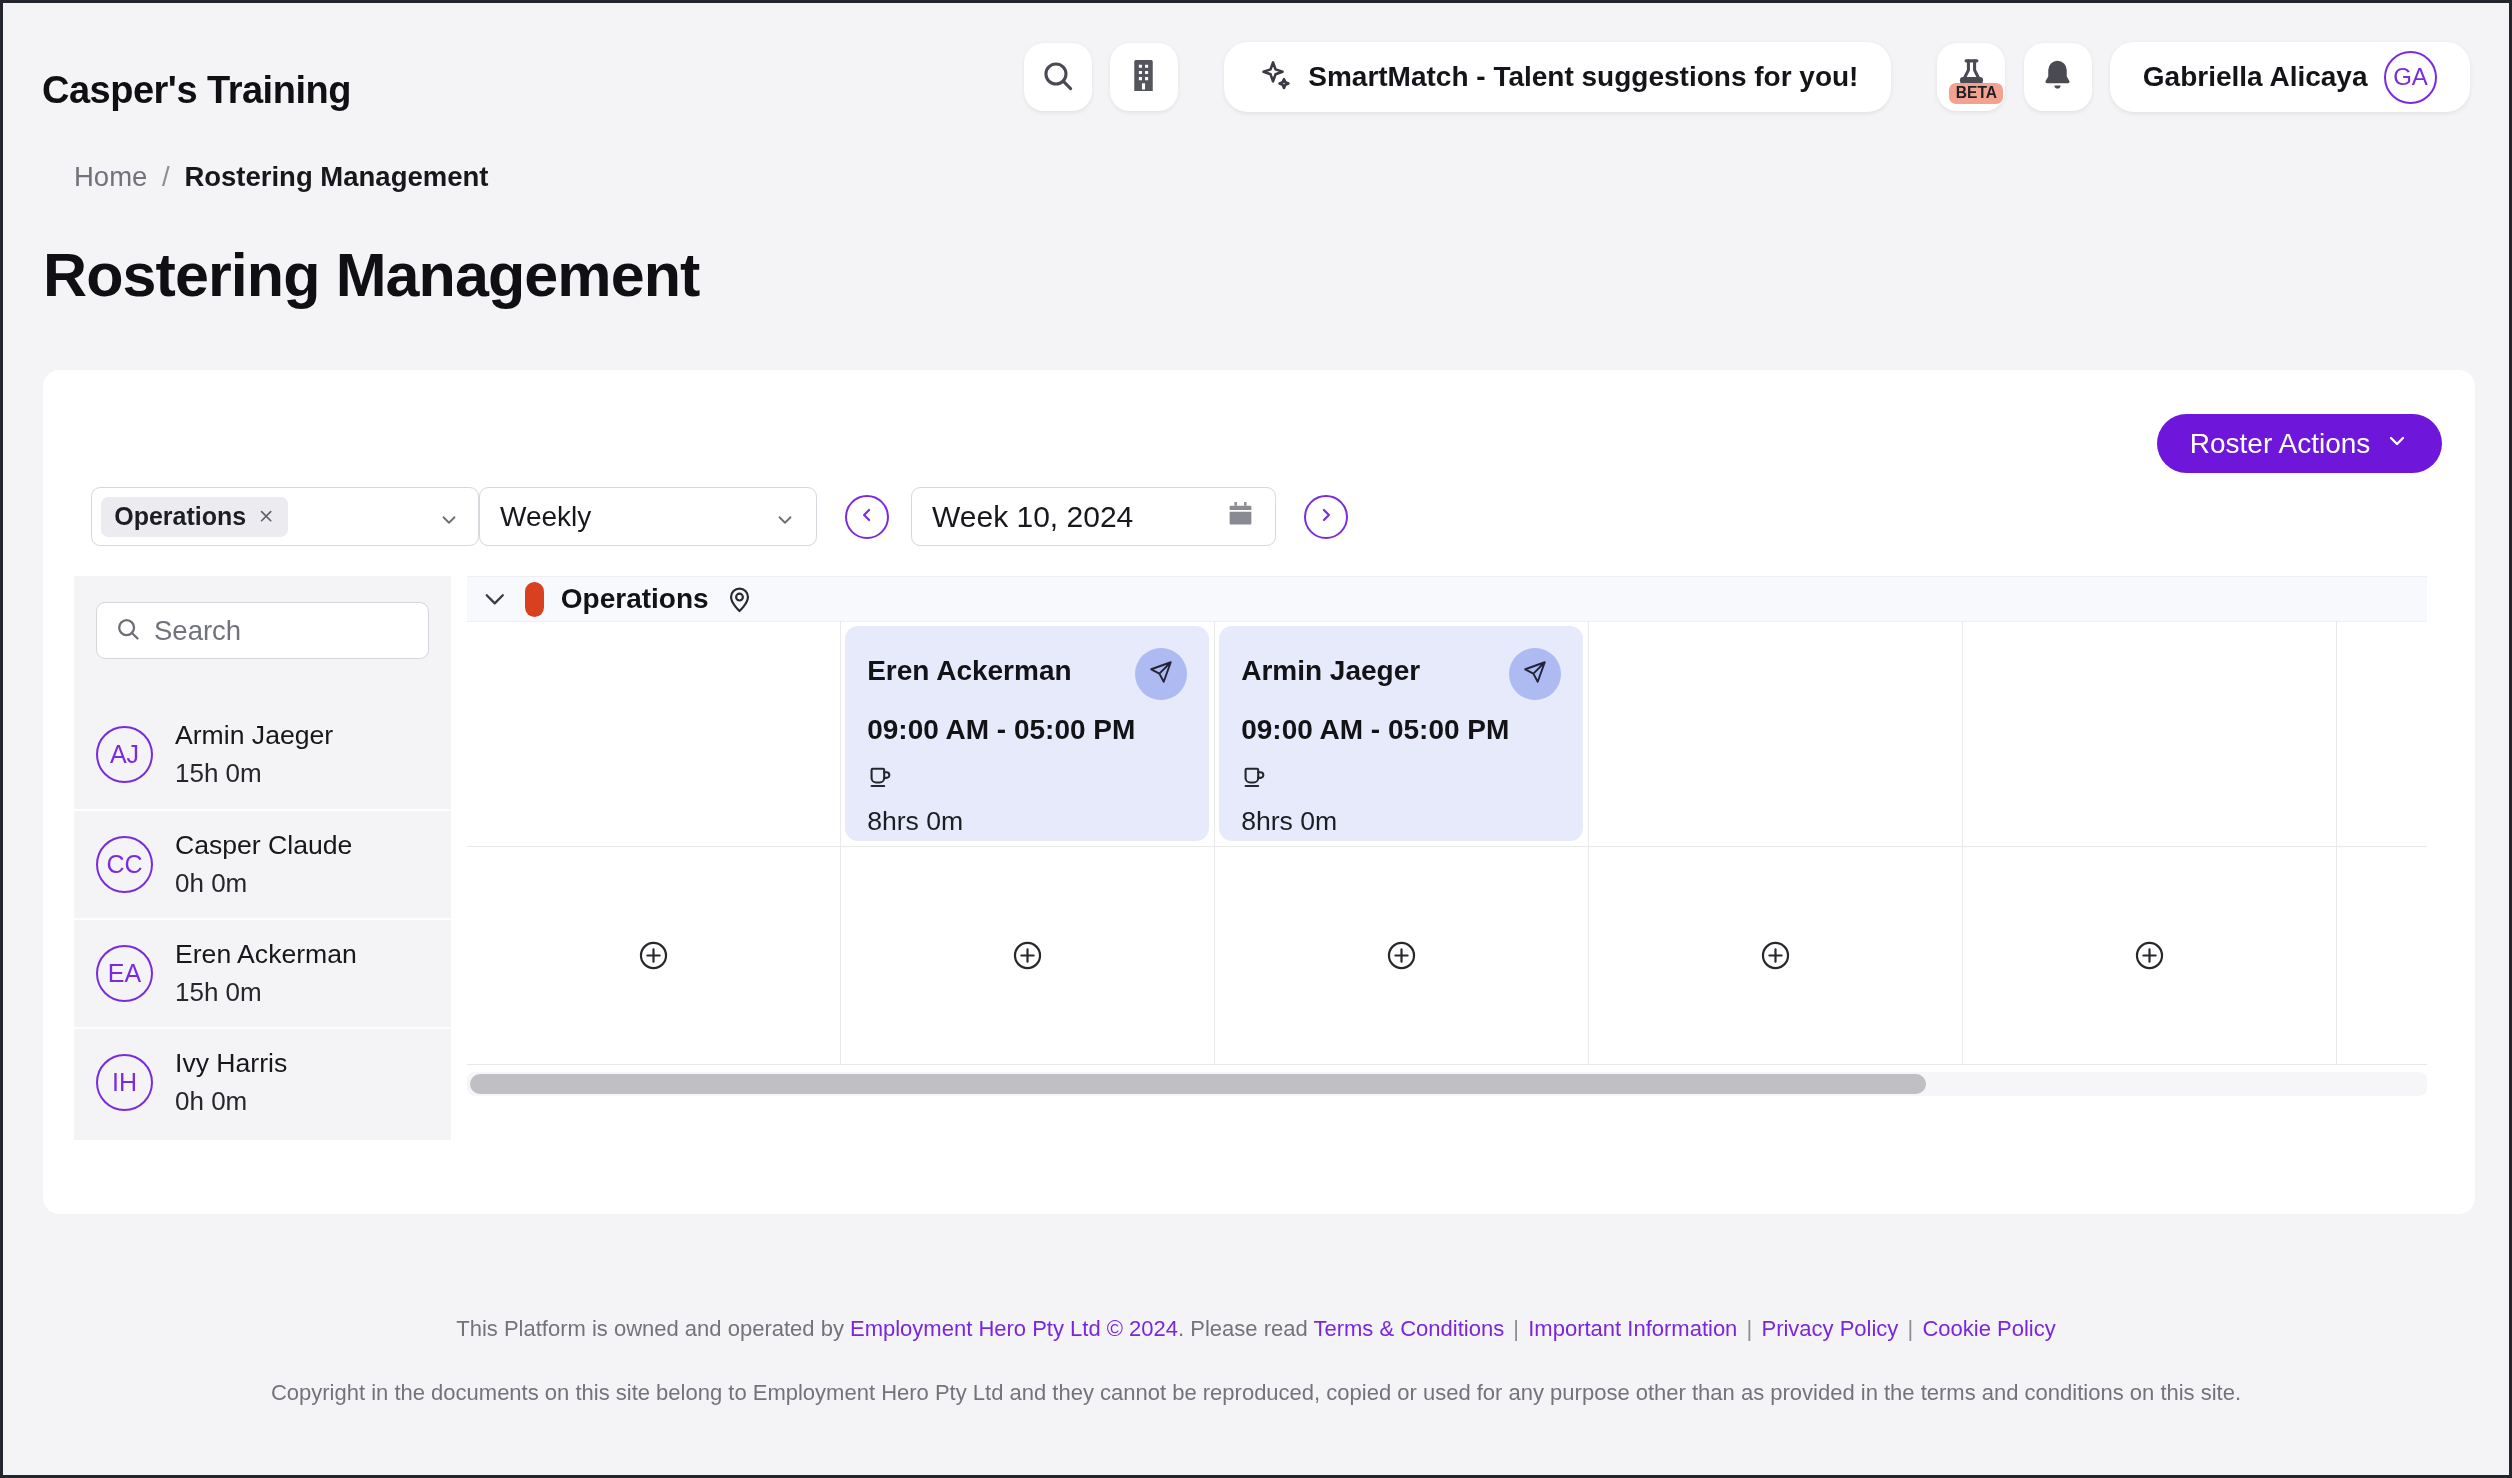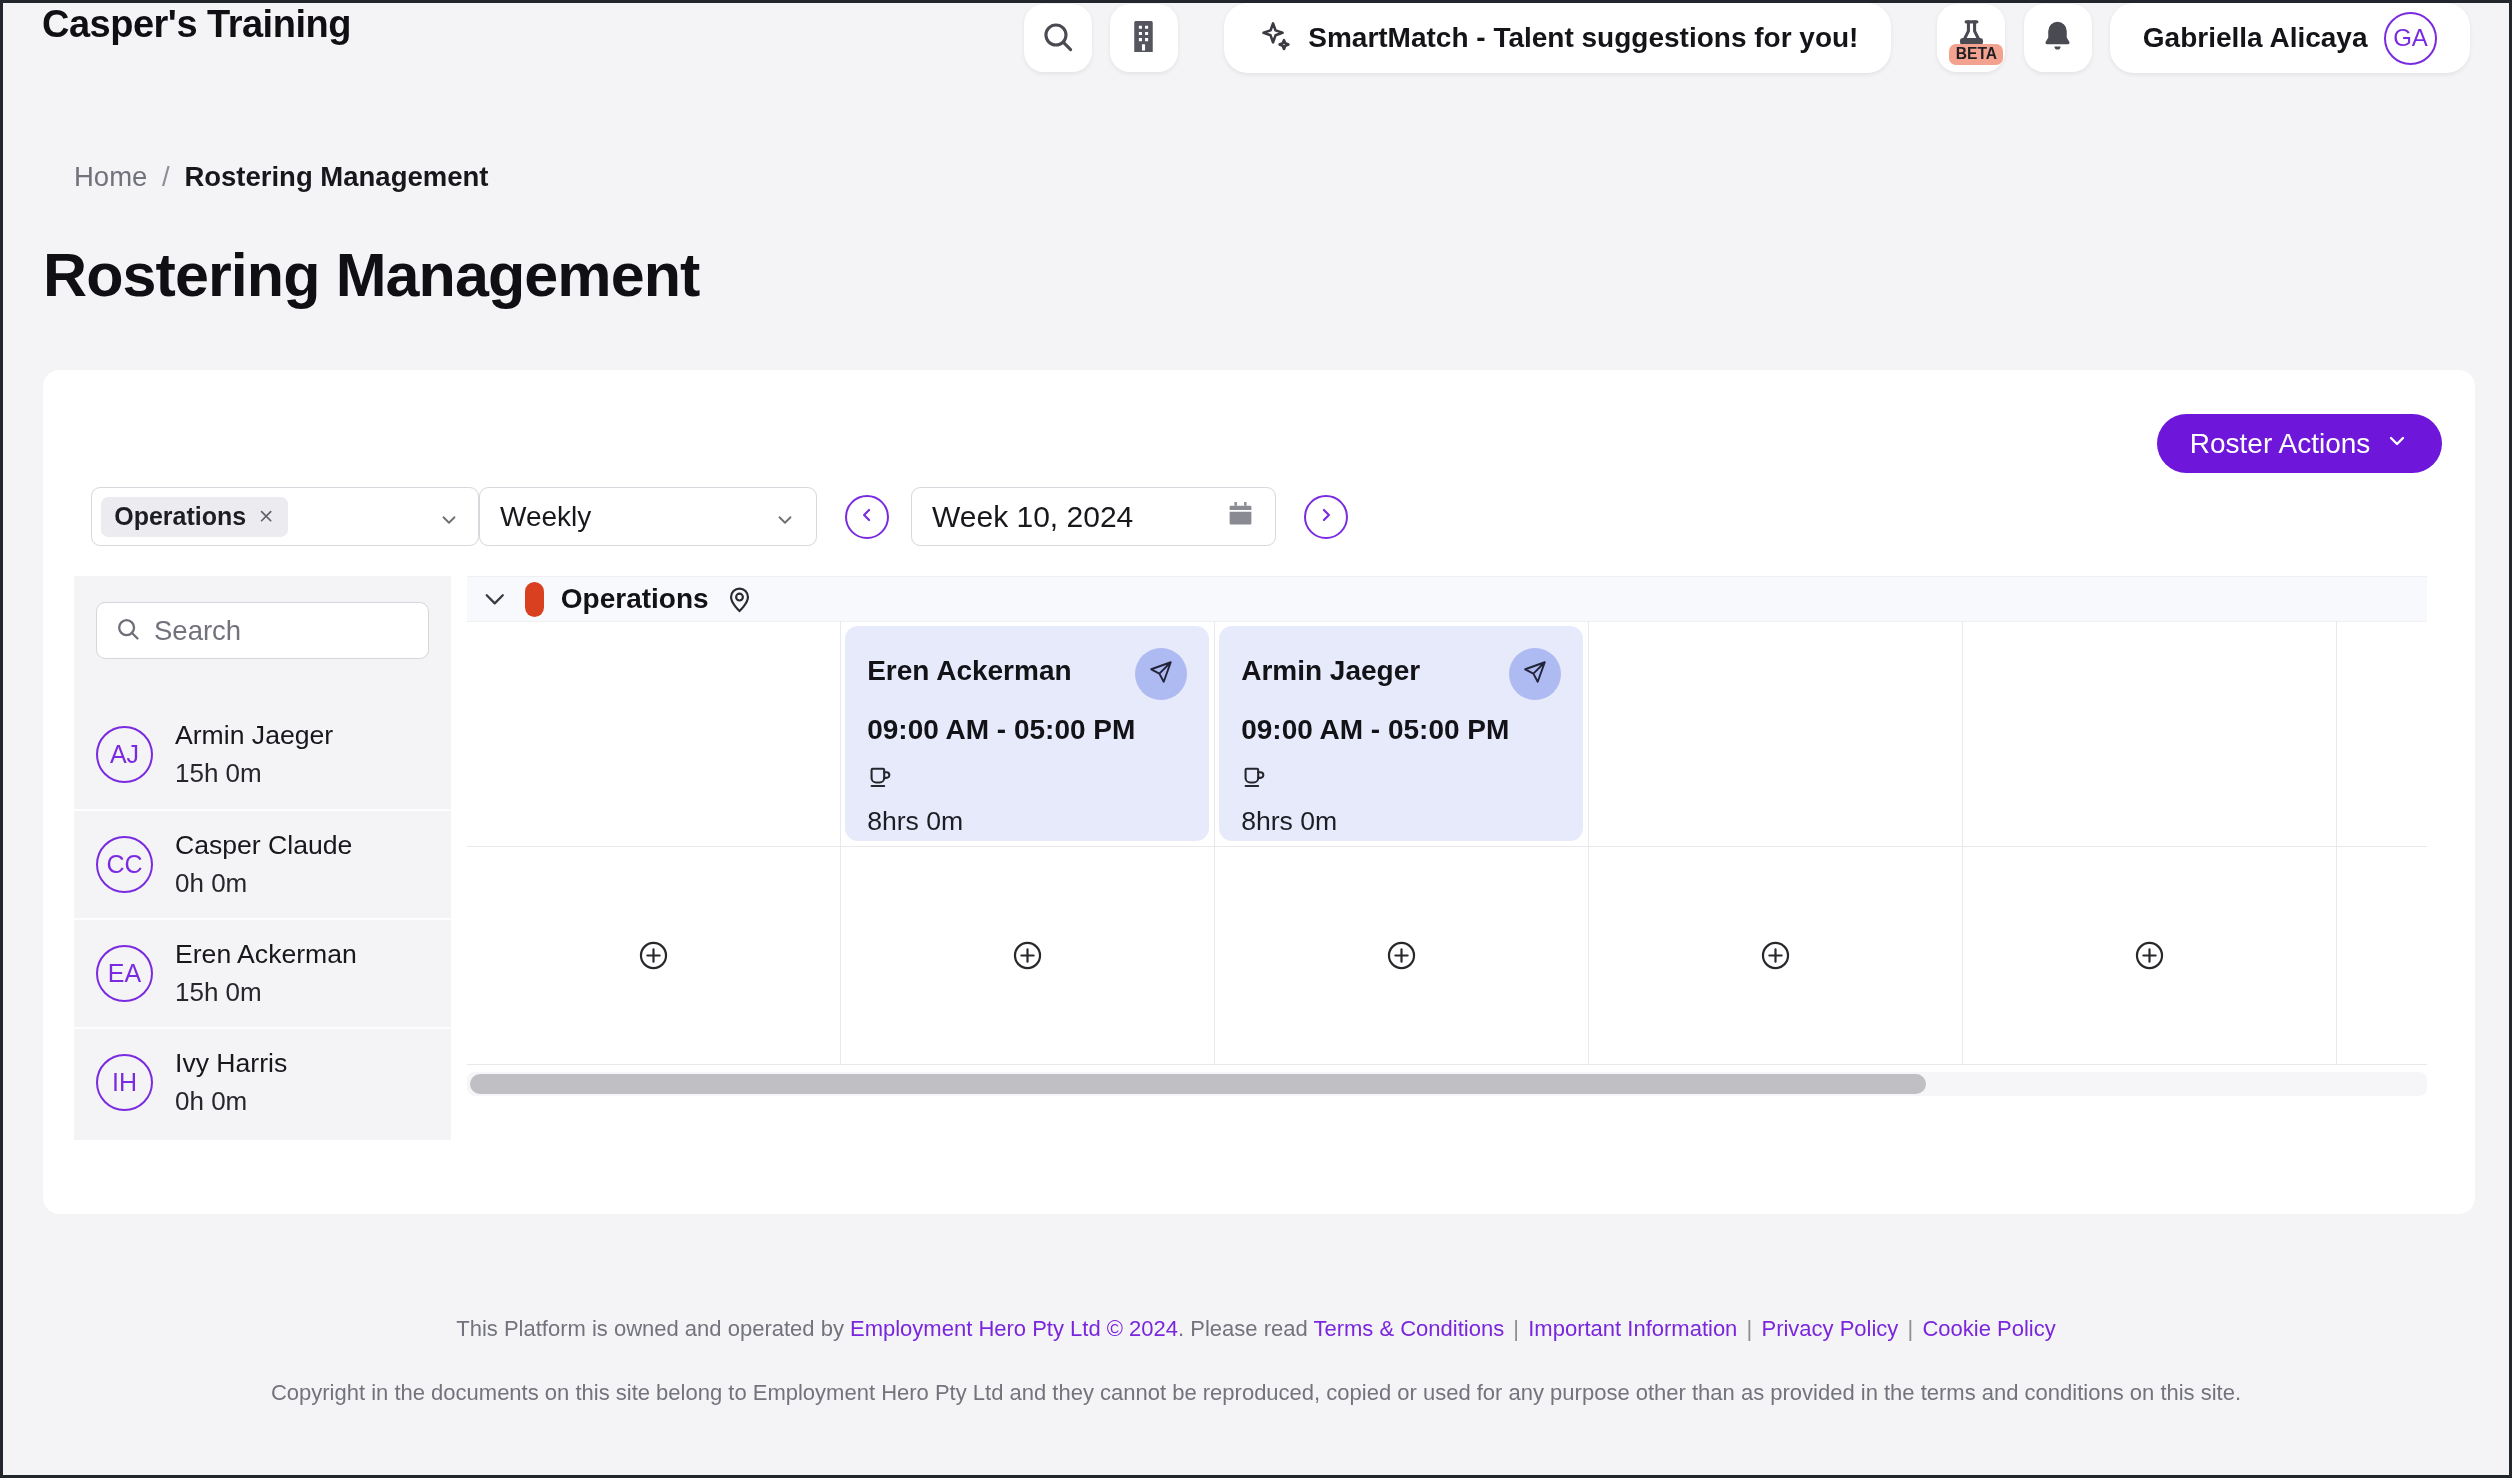--- a/index.html
+++ b/index.html
@@ -11,22 +11,22 @@
     overflow:hidden;
   }
   .window{
     position:relative; width:2512px; height:1478px;
     background:#f4f4f6; border:3.7px solid #23262c;
   }
 
   
   .topbar{
     position:absolute; left:0; top:0; width:100%; height:121px;
-    display:flex; align-items:flex-start; justify-content:space-between;
-    padding:0 39px;
+    display:flex; align-items:flex-end; justify-content:space-between;
+    padding:12px 39px;
   }
   .brand{ font-size:38px; font-weight:700; letter-spacing:-0.5px; color:#101014; }
   .topbar-right{ display:flex; align-items:center; gap:18.3px; }
   .icon-btn{
     width:68px; height:68px; background:#fff; border-radius:20px;
     display:flex; align-items:center; justify-content:center;
     box-shadow:0 1.8px 4.6px rgba(20,20,40,.07); position:relative; cursor:pointer;
   }
   .icon-btn svg{ width:37px; height:37px; }
   .pill{

